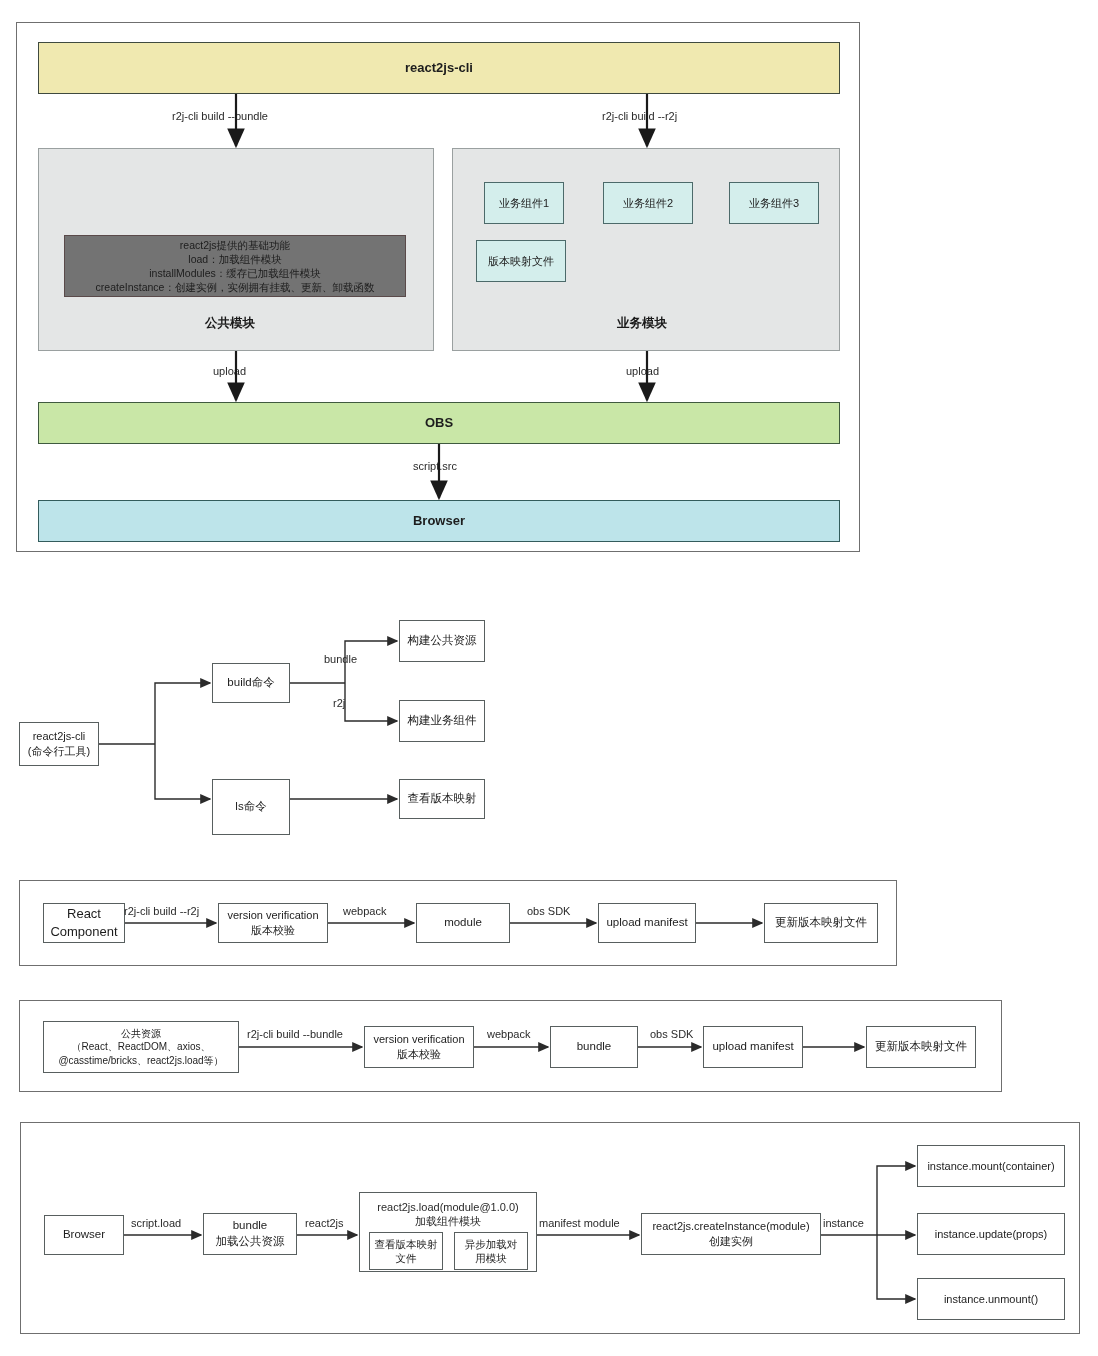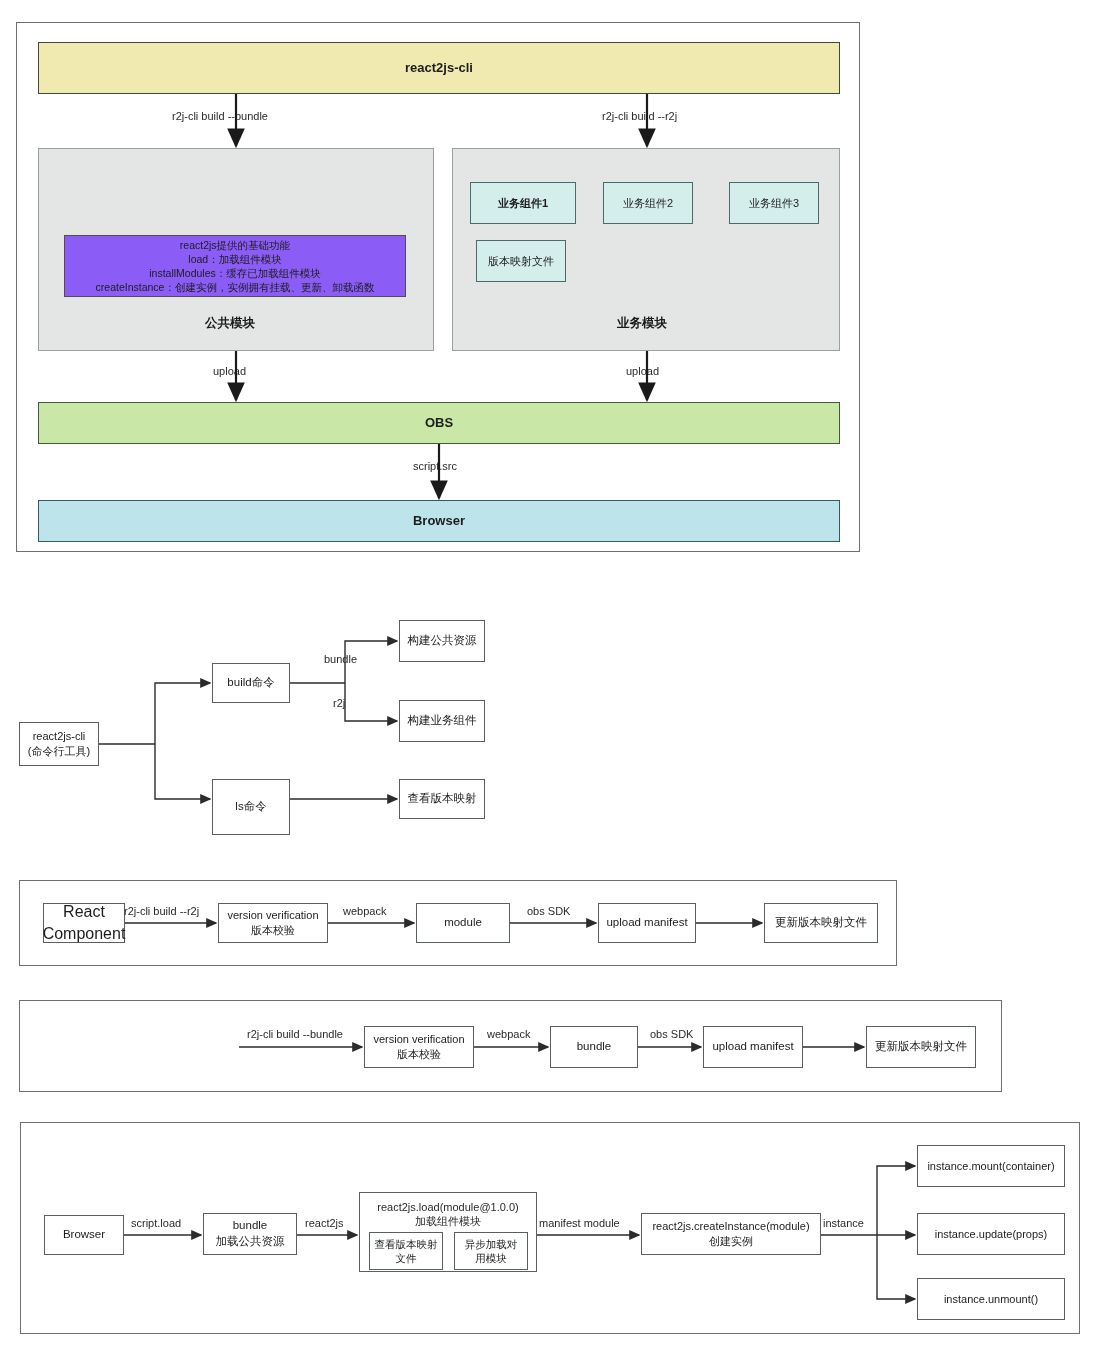--- a/index.html
+++ b/index.html
@@ -32,21 +32,21 @@
     font-size: 11.5px;
     color: #1d1d1d;
     line-height: 1.35;
     padding: 18px 4px;
   }
   .grey   { background: #e4e6e6; border: 1.4px solid #9aa0a0; }
   .yellow { background: #f0e9b0; border: 1.6px solid #3f4a3f; font-weight: bold; font-size: 13px; }
   .green  { background: #c9e7a7; border: 1.6px solid #3f5a3f; font-weight: bold; font-size: 13px; }
   .cyan   { background: #bde4ea; border: 1.6px solid #335c5c; font-weight: bold; font-size: 13px; }
   .pink   { background: #f8ccca; border: 1.5px solid #5a4a4a; }
-  .peach  { background: #8b5cf6; border: 1.5px solid #5a4a4a; }
+  .peach  { background: #737373; border: 1.5px solid #5a4a4a; }
   .mint   { background: #d4eeec; border: 1.4px solid #4c6a6a; }
   .plain  { background: #ffffff; border: 1.2px solid #585f5f; }
   .label {
     position: absolute;
     font-size: 11px;
     color: #2a2a2a;
     white-space: nowrap;
     background: transparent;
     line-height: 1;
   }
@@ -81,21 +81,21 @@
   <div class="box grey" style="left:452px; top:148px; width:388px; height:203px;"></div>
 
 
   <div class="box peach multiline" style="left:64px; top:235px; width:342px; height:62px; font-size:10.5px;">react2js提供的基础功能
 load：加载组件模块
 installModules：缓存已加载组件模块
 createInstance：创建实例，实例拥有挂载、更新、卸载函数</div>
 
   <div class="grouptitle" style="left:205px; top:315px;">公共模块</div>
 
-  <div class="box mint" style="left:470px; top:182px; width:106px; height:42px; font-size:11px;font-weight:bold;">业务组件1</div>
+  <div class="box mint" style="left:484px; top:182px; width:80px; height:42px; font-size:11px;">业务组件1</div>
   <div class="box mint" style="left:603px; top:182px; width:90px; height:42px; font-size:11px;">业务组件2</div>
   <div class="box mint" style="left:729px; top:182px; width:90px; height:42px; font-size:11px;">业务组件3</div>
   <div class="box mint" style="left:476px; top:240px; width:90px; height:42px; font-size:11px;">版本映射文件</div>
 
   <div class="grouptitle" style="left:617px; top:315px;text-align:center;">业务模块</div>
 
   <div class="box green" style="left:38px; top:402px; width:802px; height:42px;">OBS</div>
 
   <div class="box cyan" style="left:38px; top:500px; width:802px; height:42px;">Browser</div>
 
@@ -113,34 +113,37 @@
 
   <div class="box plain" style="left:399px; top:620px; width:86px; height:42px; font-size:11.5px;">构建公共资源</div>
   <div class="box plain" style="left:399px; top:700px; width:86px; height:42px; font-size:11.5px;">构建业务组件</div>
   <div class="box plain" style="left:399px; top:779px; width:86px; height:40px; font-size:11.5px;">查看版本映射</div>
 
   <div class="label" style="left:324px; top:654px;">bundle</div>
   <div class="label" style="left:333px; top:698px;">r2j</div>
 
   <div class="panel" style="left:19px; top:880px; width:878px; height:86px;"></div>
 
-  <div class="box plain multiline" style="left:43px; top:903px; width:82px; height:40px; font-size:16px;">React
+  <div class="box plain multiline" style="left:43px; top:903px; width:82px; height:40px; font-size:13px;">React
 Component</div>
   <div class="box plain multiline" style="left:218px; top:903px; width:110px; height:40px; font-size:11px;">version verification
 版本校验</div>
   <div class="box plain" style="left:416px; top:903px; width:94px; height:40px; font-size:11.5px;">module</div>
   <div class="box plain" style="left:598px; top:903px; width:98px; height:40px; font-size:11.5px;">upload manifest</div>
   <div class="box plain" style="left:764px; top:903px; width:114px; height:40px; font-size:11.5px;">更新版本映射文件</div>
 
   <div class="label" style="left:124px; top:906px;">r2j-cli build --r2j</div>
   <div class="label" style="left:343px; top:906px;">webpack</div>
   <div class="label" style="left:527px; top:906px;">obs SDK</div>
 
   <div class="panel" style="left:19px; top:1000px; width:983px; height:92px;"></div>
 
+  <div class="box plain multiline" style="left:43px; top:1021px; width:196px; height:52px; font-size:10px;">公共资源
+（React、ReactDOM、axios、
+@casstime/bricks、react2js.load等）</div>
   <div class="box plain multiline" style="left:364px; top:1026px; width:110px; height:42px; font-size:11px;">version verification
 版本校验</div>
   <div class="box plain" style="left:550px; top:1026px; width:88px; height:42px; font-size:11.5px;">bundle</div>
   <div class="box plain" style="left:703px; top:1026px; width:100px; height:42px; font-size:11.5px;">upload manifest</div>
   <div class="box plain" style="left:866px; top:1026px; width:110px; height:42px; font-size:11.5px;">更新版本映射文件</div>
 
   <div class="label" style="left:247px; top:1029px;">r2j-cli build --bundle</div>
   <div class="label" style="left:487px; top:1029px;">webpack</div>
   <div class="label" style="left:650px; top:1029px;">obs SDK</div>
 

